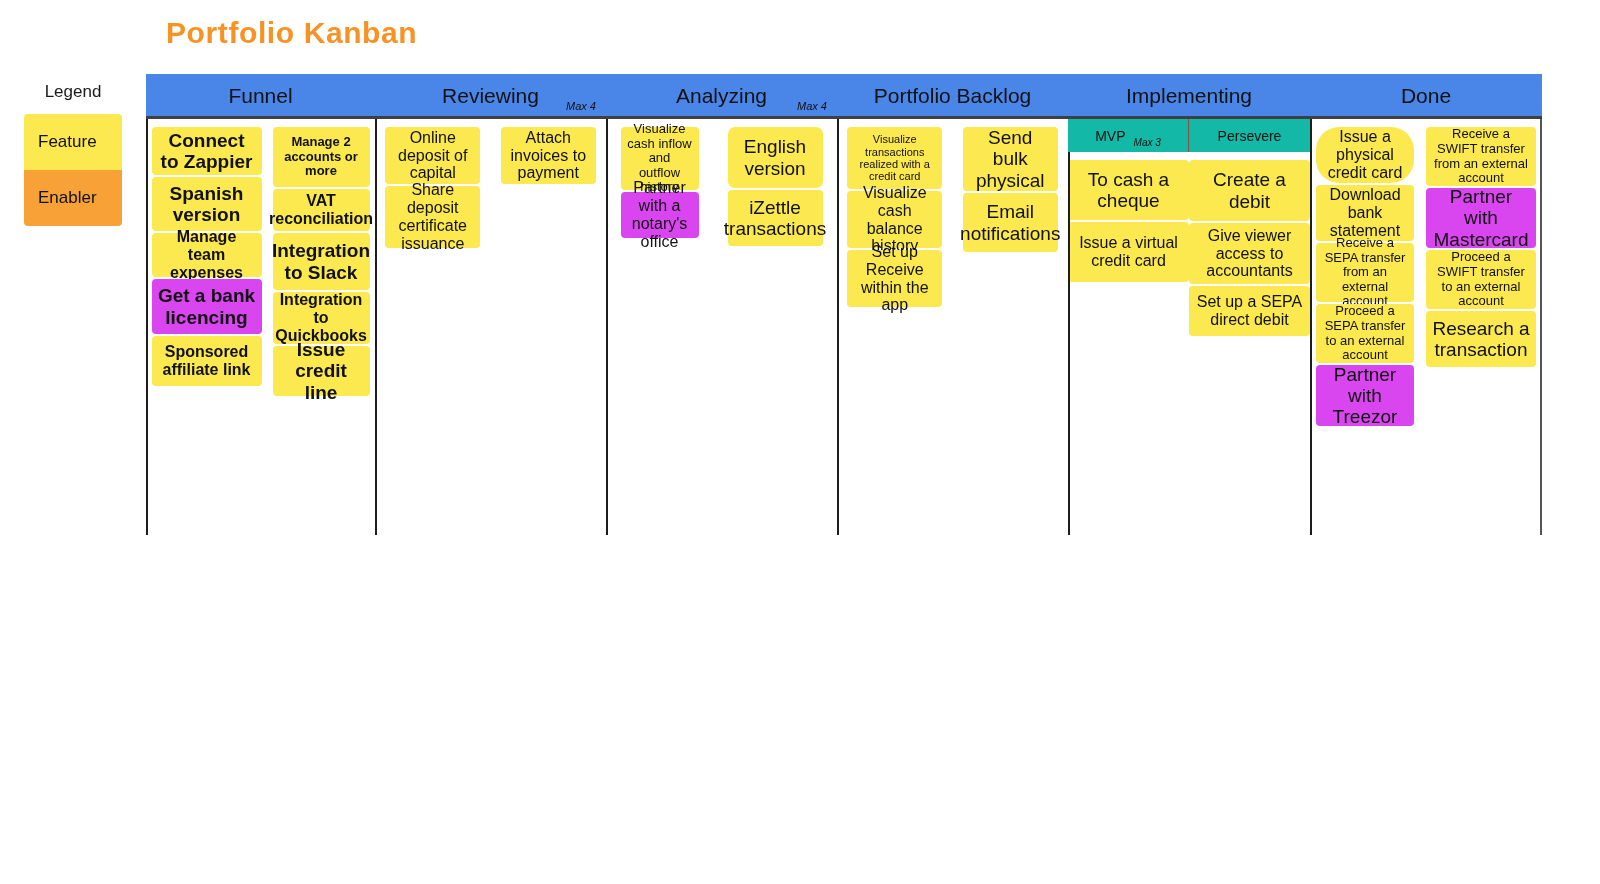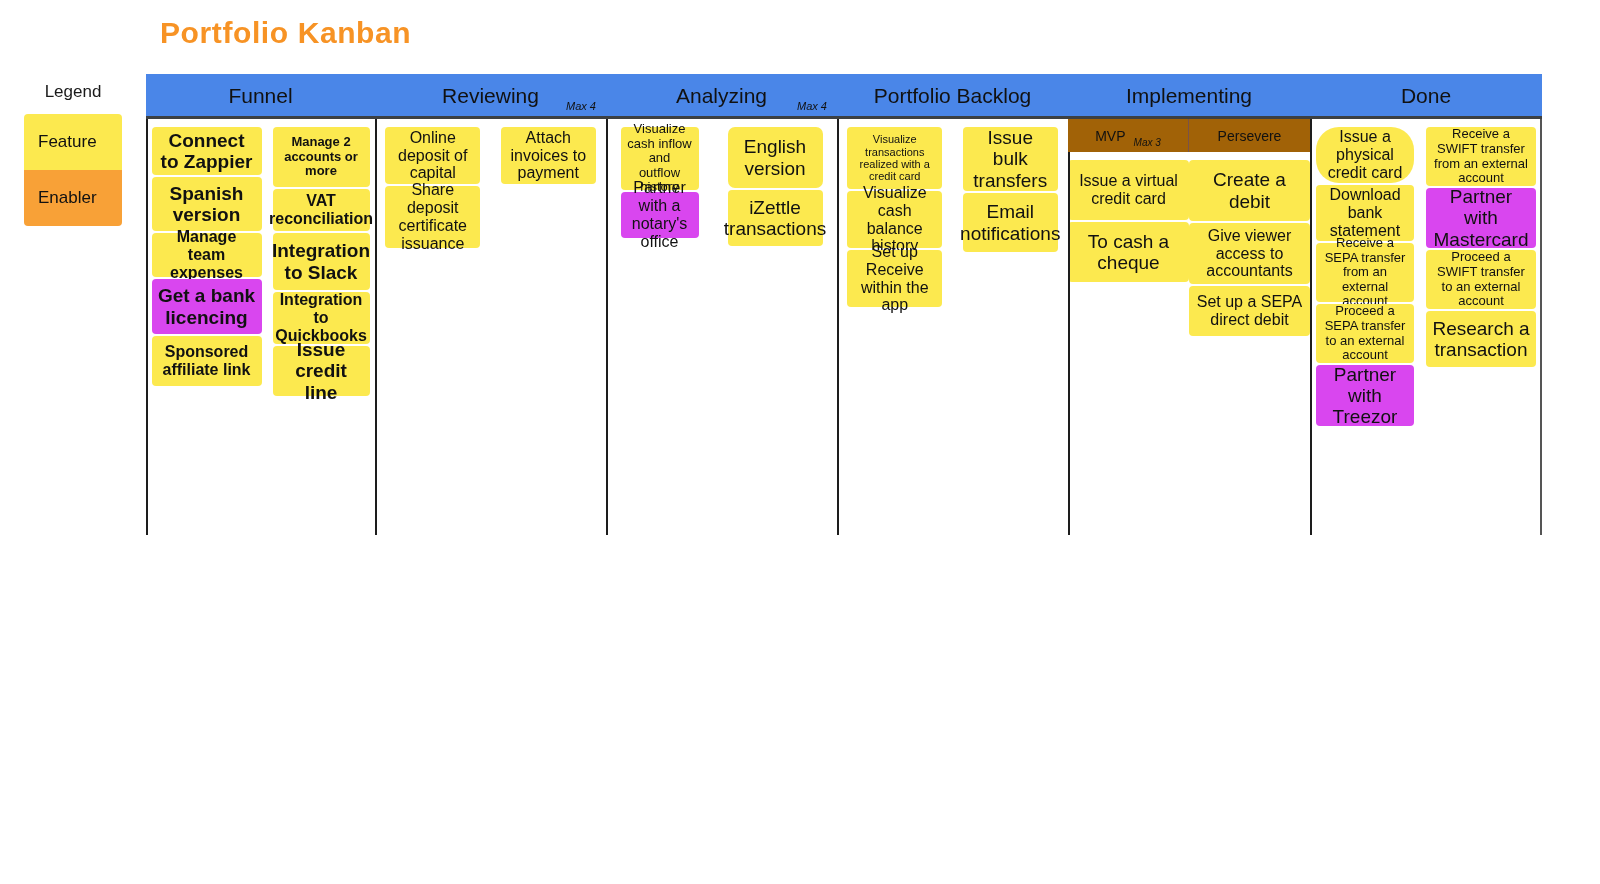--- a/index.html
+++ b/index.html
@@ -10,21 +10,21 @@
   }
   body {
     width: 1600px;
     height: 884px;
     position: relative;
     font-family: "Liberation Sans", sans-serif;
     overflow: hidden;
   }
   #board-title {
     position: absolute;
-    left: 160px;
+    left: 166px;
     top: 16px;
     font-size: 30px;
     font-weight: bold;
     color: #F79325;
     letter-spacing: 0.6px;
     white-space: nowrap;
   }
   
   #legend {
     position: absolute;
@@ -104,21 +104,21 @@
     width: 2px;
     height: 416px;
     background: #555;
   }
   
   .subheader-row {
     display: flex;
     height: 33px;
   }
   .subheader {
-    background: #a16207;
+    background: #14b8a6;
     border-right: 1px solid #7a5248;
     display: flex;
     align-items: center;
     justify-content: center;
     position: relative;
     box-sizing: border-box;
     text-align: center;
   }
   .subheader:last-child { border-right: none; }
   .subheader .sub-name {
@@ -247,21 +247,21 @@
         </div>
         <div style="position: relative;">
           <div class="col-divider-left"></div>
           <div class="lanes" style="justify-content: space-around;">
             <div class="lane" style="width: 95px;">
               <div class="card feature sz-xs" style="height: 62px;">Visualize transactions realized with a credit card</div>
               <div class="card feature sz-md" style="height: 57px;">Visualize cash balance history</div>
               <div class="card feature sz-md" style="height: 57px;">Set up Receive within the app</div>
             </div>
             <div class="lane" style="width: 95px;">
-              <div class="card feature sz-lg" style="height: 64px;">Issue bulk transfers</div>
+              <div class="card feature sz-lg" style="height: 64px;">Send bulk physical</div>
               <div class="card feature sz-lg" style="height: 59px;">Email notifications</div>
             </div>
           </div>
         </div>
       </div>
       <div class="column" style="width: 242px;">
         <div class="col-header">
           <span class="col-name">Implementing</span>
         </div>
         <div style="position: relative;">
@@ -270,22 +270,22 @@
             <div class="subheader" style="width: 121px;">
               <span class="sub-name">MVP</span>
               <span class="sub-max">Max 3</span>
             </div>
             <div class="subheader" style="width: 121px;">
               <span class="sub-name">Persevere</span>
             </div>
           </div>
           <div class="lanes" style="justify-content: space-around;">
             <div class="lane" style="width: 121px;">
+              <div class="card feature sz-lg" style="height: 60px;">To cash a cheque</div>
               <div class="card feature sz-md" style="height: 60px;">Issue a virtual credit card</div>
-              <div class="card feature sz-lg" style="height: 60px;">To cash a cheque</div>
             </div>
             <div class="lane" style="width: 121px;">
               <div class="card feature sz-lg" style="height: 61px;">Create a debit</div>
               <div class="card feature sz-md" style="height: 61px;">Give viewer access to accountants</div>
               <div class="card feature sz-md" style="height: 50px;">Set up a SEPA direct debit</div>
             </div>
           </div>
         </div>
       </div>
       <div class="column" style="width: 232px;">

